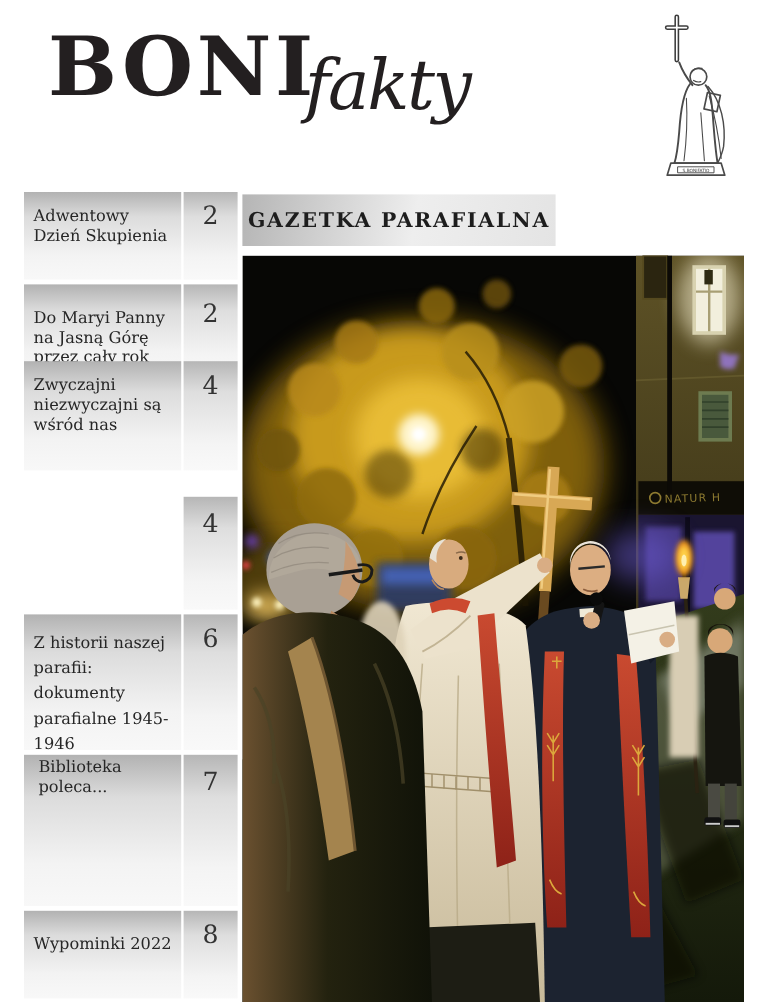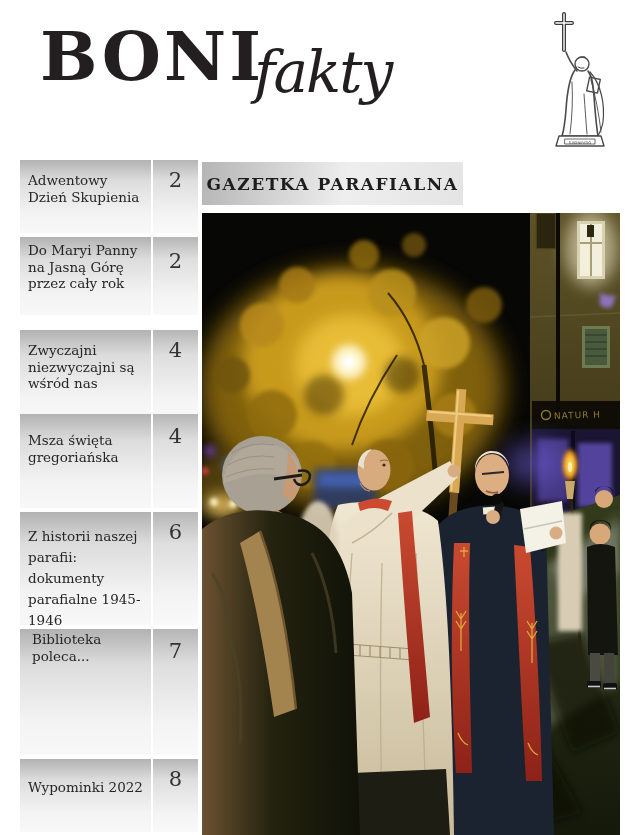--- a/index.html
+++ b/index.html
@@ -88,29 +88,28 @@
     <span>GAZETKA PARAFIALNA</span>
   </div>
 
 
   <nav>
     <div class="toc-row" style="top:160px;height:73px;">
       <div class="toc-title" style="padding-top:12px;">Adwentowy Dzień Skupienia</div>
       <div class="toc-page" style="padding-top:8px;">2</div>
     </div>
     <div class="toc-row" style="top:237px;height:78px;">
-      <div class="toc-title" style="padding-top:5px;">Do Maryi Panny na Jasną Górę przez cały rok</div>
+      <div class="toc-title" style="padding-top:20px;">Do Maryi Panny na Jasną Górę przez cały rok</div>
       <div class="toc-page" style="padding-top:12px;">2</div>
     </div>
-    <div class="toc-row" style="top:330px;height:91px;">
+    <div class="toc-row" style="top:301px;height:91px;">
       <div class="toc-title" style="padding-top:12px;">Zwyczajni niezwyczajni są wśród nas</div>
       <div class="toc-page" style="padding-top:8px;">4</div>
     </div>
     <div class="toc-row" style="top:414px;height:94px;">
-      <div class="toc-title" style="padding-top:18px;">Msza święta gregoriańska</div>
       <div class="toc-page" style="padding-top:10px;">4</div>
     </div>
     <div class="toc-row" style="top:512px;height:113px;">
       <div class="toc-title" style="padding-top:14px;line-height:21px;">Z historii naszej parafii: dokumenty parafialne 1945-1946</div>
       <div class="toc-page" style="padding-top:8px;">6</div>
     </div>
     <div class="toc-row" style="top:629px;height:126px;">
       <div class="toc-title" style="padding-top:2px;padding-left:12px;">Biblioteka poleca...</div>
       <div class="toc-page" style="padding-top:10px;">7</div>
     </div>

